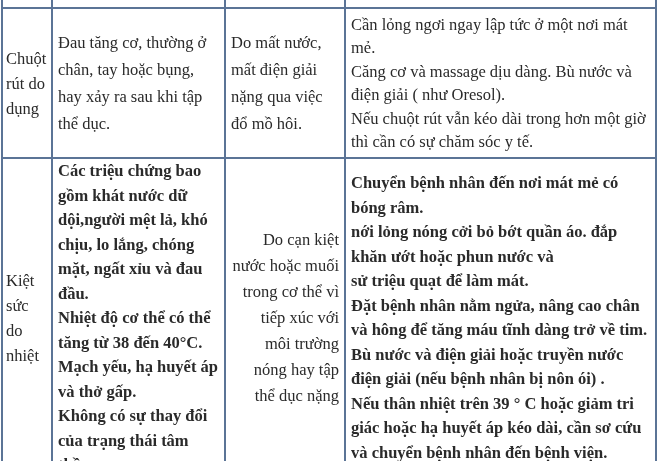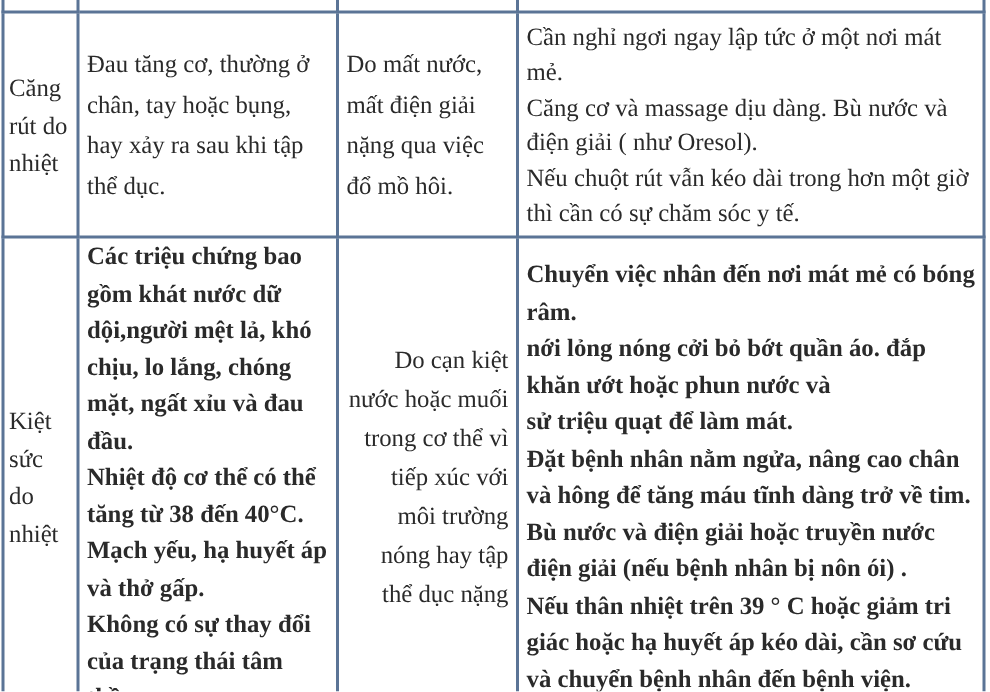--- a/index.html
+++ b/index.html
@@ -58,50 +58,50 @@
     <tbody>
         <tr class="partial-top">
       <td></td>
       <td></td>
       <td></td>
       <td></td>
     </tr>
 
     <tr class="r1">
       <td class="cond">
-        <p>Căng rút do nhiệt</p>
+        <p>Chuột rút do dụng</p>
       </td>
       <td class="lh27">
         <p>Đau tăng cơ, thường ở chân, tay hoặc bụng, hay xảy ra sau khi tập thể dục.</p>
       </td>
       <td class="lh27">
         <p>Do mất nước, mất điện giải nặng qua việc đổ mồ hôi.</p>
       </td>
       <td class="lh235">
-        <p>Cần nghỉ ngơi ngay lập tức ở một nơi mát mẻ.</p>
+        <p>Cần lỏng ngơi ngay lập tức ở một nơi mát mẻ.</p>
         <p>Căng cơ và massage dịu dàng. Bù nước và điện giải ( như Oresol).</p>
         <p>Nếu chuột rút vẫn kéo dài trong hơn một giờ thì cần có sự chăm sóc y tế.</p>
       </td>
     </tr>
 
     <tr class="r2">
       <td class="cond">
         <p>Kiệt sức do nhiệt</p>
       </td>
       <td class="lh245">
         <p>Các triệu chứng bao gồm khát nước dữ dội,người mệt lả, khó chịu, lo lắng, chóng mặt, ngất xỉu và đau đầu.</p>
         <p>Nhiệt độ cơ thể có thể tăng từ 38 đến 40°C.</p>
         <p>Mạch yếu, hạ huyết áp và thở gấp.</p>
         <p>Không có sự thay đổi của trạng thái tâm thần.</p>
       </td>
       <td class="lh26">
         <p>Do cạn kiệt nước hoặc muối trong cơ thể vì tiếp xúc với môi trường nóng hay tập thể dục nặng</p>
       </td>
       <td class="lh245">
-        <p>Chuyển việc nhân đến nơi mát mẻ có bóng râm.</p>
+        <p>Chuyển bệnh nhân đến nơi mát mẻ có bóng râm.</p>
         <p>nới lỏng nóng cởi bỏ bớt quần áo. đắp khăn ướt hoặc phun nước và</p>
         <p>sử triệu quạt để làm mát.</p>
         <p>Đặt bệnh nhân nằm ngửa, nâng cao chân và hông để tăng máu tĩnh dàng trở về tim. Bù nước và điện giải hoặc truyền nước điện giải (nếu bệnh nhân bị nôn ói) .</p>
         <p>Nếu thân nhiệt trên 39 ° C hoặc giảm tri giác hoặc hạ huyết áp kéo dài, cần sơ cứu và chuyển bệnh nhân đến bệnh viện.</p>
       </td>
     </tr>
 
     <tr class="partial-bottom">
       <td></td>
       <td></td>

